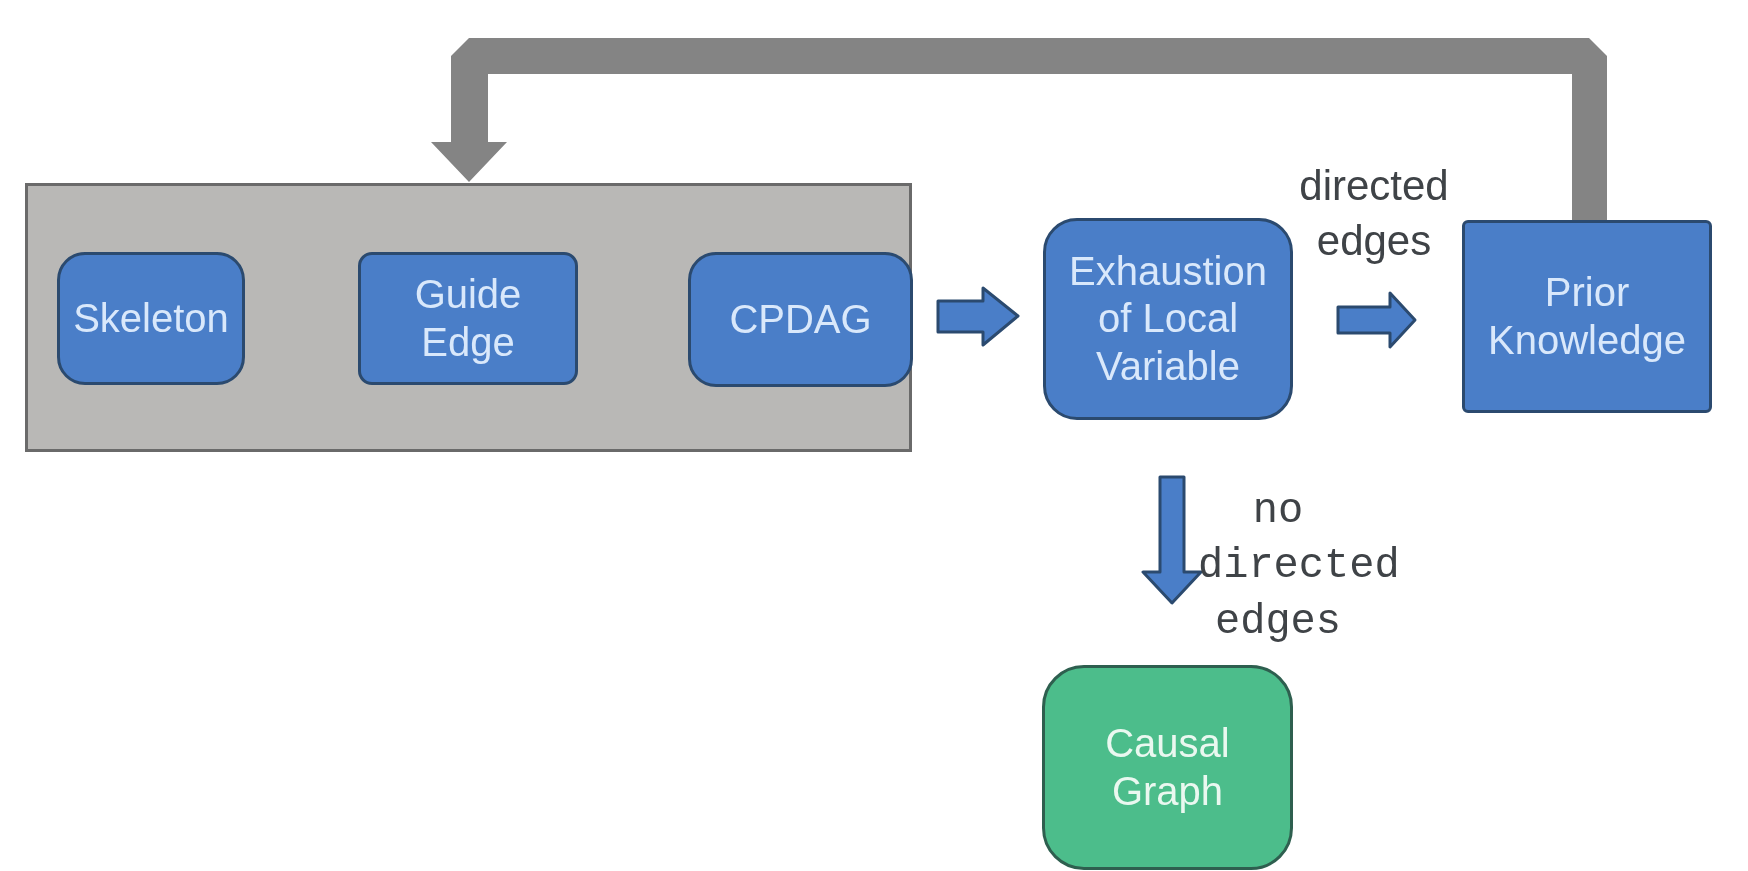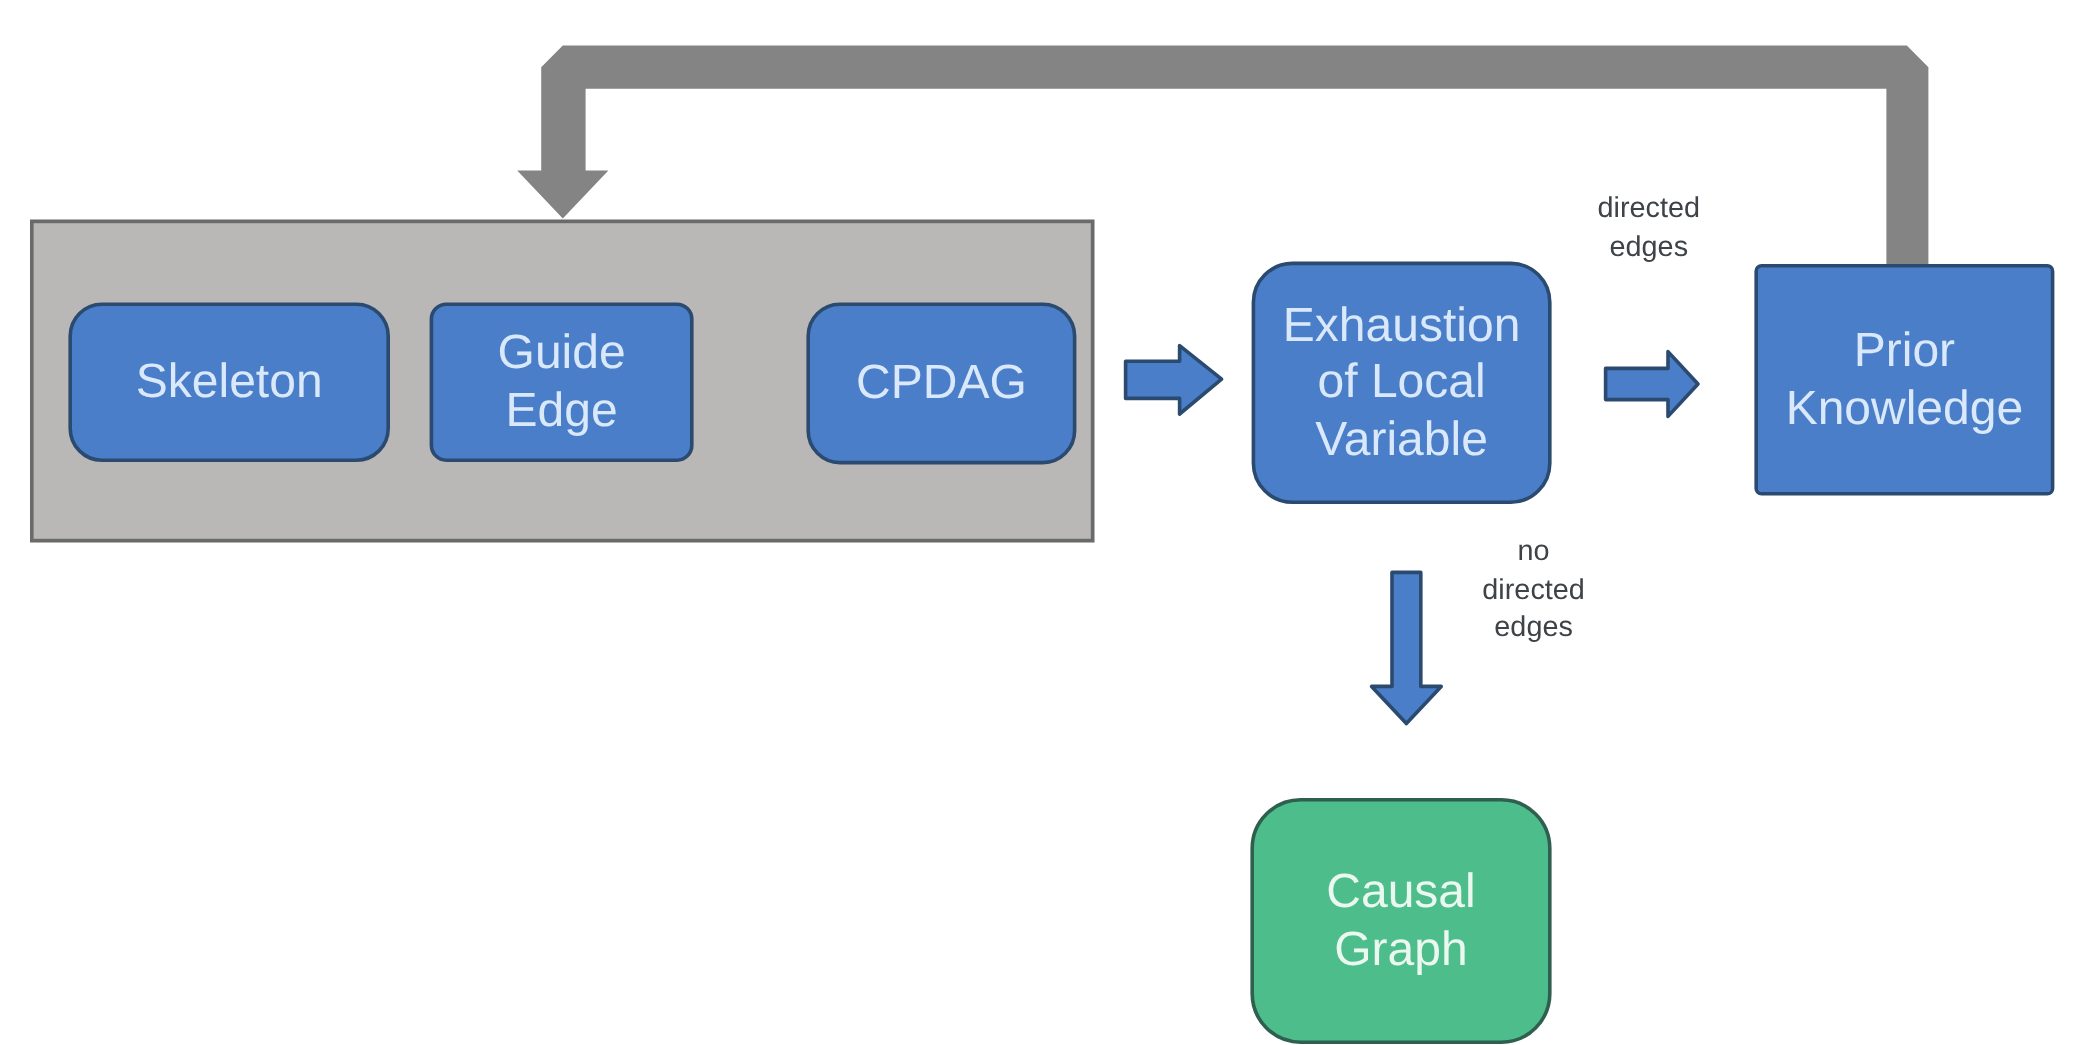--- a/index.html
+++ b/index.html
@@ -50,43 +50,43 @@
     justify-content: center;
     text-align: center;
     white-space: pre-line;
     background: var(--node-blue);
     border: 3px solid var(--node-border);
     color: var(--node-text);
     box-sizing: border-box;
     font-size: 40px;
     line-height: 1.18;
   }
-  .node-skeleton   { left: 57px;   top: 252px; width: 268px; height: 133px; border-radius: 28px; }
+  .node-skeleton   { left: 57px;   top: 252px; width: 188px; height: 133px; border-radius: 28px; }
   .node-guide-edge { left: 358px;  top: 252px; width: 220px; height: 133px; border-radius: 14px; }
-  .node-cpdag      { left: 672px;  top: 252px; width: 225px; height: 135px; border-radius: 28px; }
+  .node-cpdag      { left: 688px;  top: 252px; width: 225px; height: 135px; border-radius: 28px; }
   .node-exhaustion { left: 1043px; top: 218px; width: 250px; height: 202px; border-radius: 34px; }
   .node-prior      { left: 1462px; top: 220px; width: 250px; height: 193px; border-radius: 6px; }
   .node-causal {
     left: 1042px; top: 645px; width: 251px; height: 205px; border-radius: 42px;
     background: var(--causal-fill);
     border-color: var(--causal-border);
     color: var(--causal-text);
     margin-top: 20px;
   }
   .edge-label {
     position: absolute;
     text-align: center;
     white-space: pre-line;
     color: var(--label-text);
-    font-size: 24px;
+    font-size: 42px;
     line-height: 1.32;
     font-weight: 500;
   }
   .label-directed    { left: 1294px; top: 158px; width: 160px; }
-  .label-no-directed { left: 1198px; top: 444px; width: 160px; }
+  .label-no-directed { left: 1198px; top: 484px; width: 160px; font-family: Liberation Mono, monospace; }
   .block-arrow { fill: var(--arrow-fill); stroke: var(--arrow-border); stroke-width: 3; stroke-linejoin: round; }
   .feedback    { fill: var(--feedback-arrow); stroke: none; }
 </style>
 </head>
 <body>
 
 <div class="canvas">
 
   <svg class="arrow-layer" viewBox="0 0 1748 871">
 

